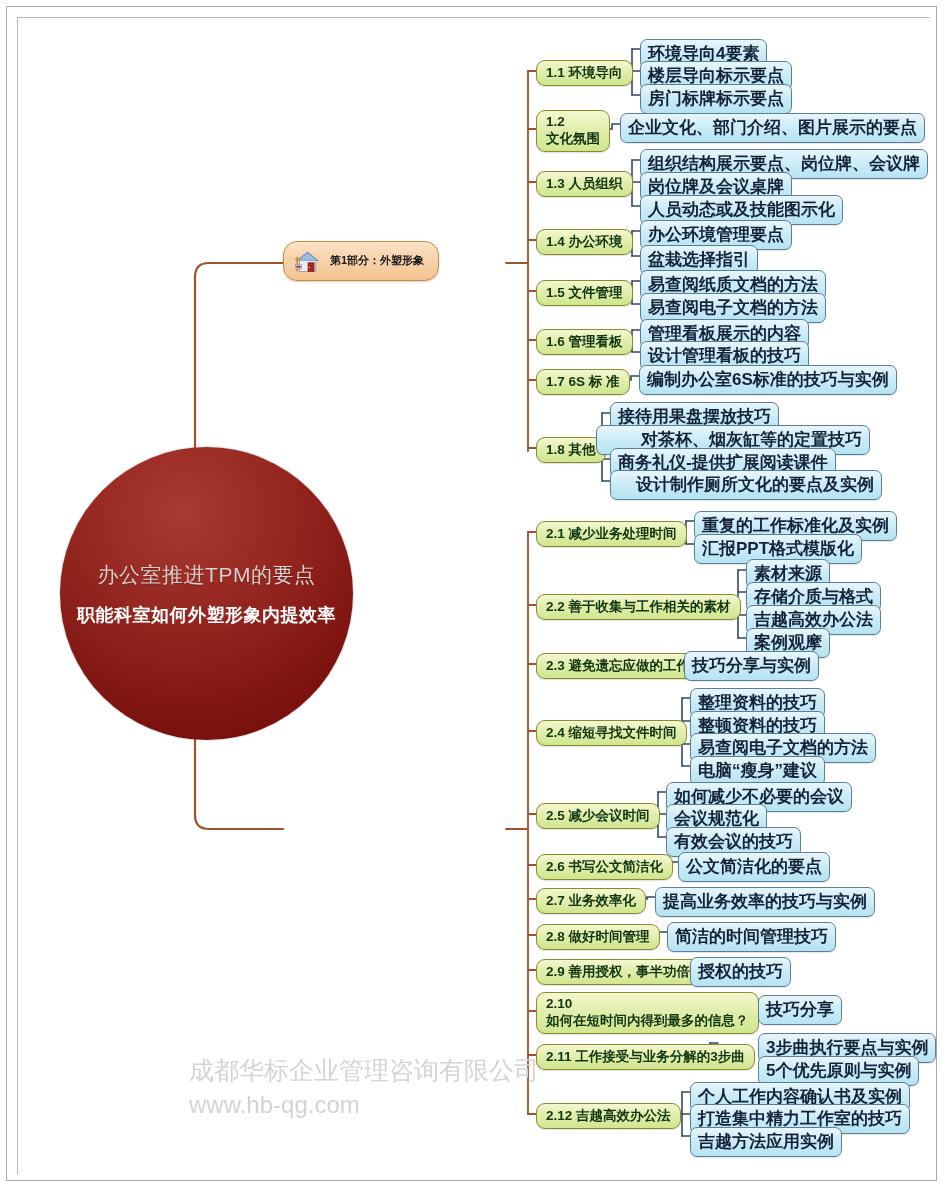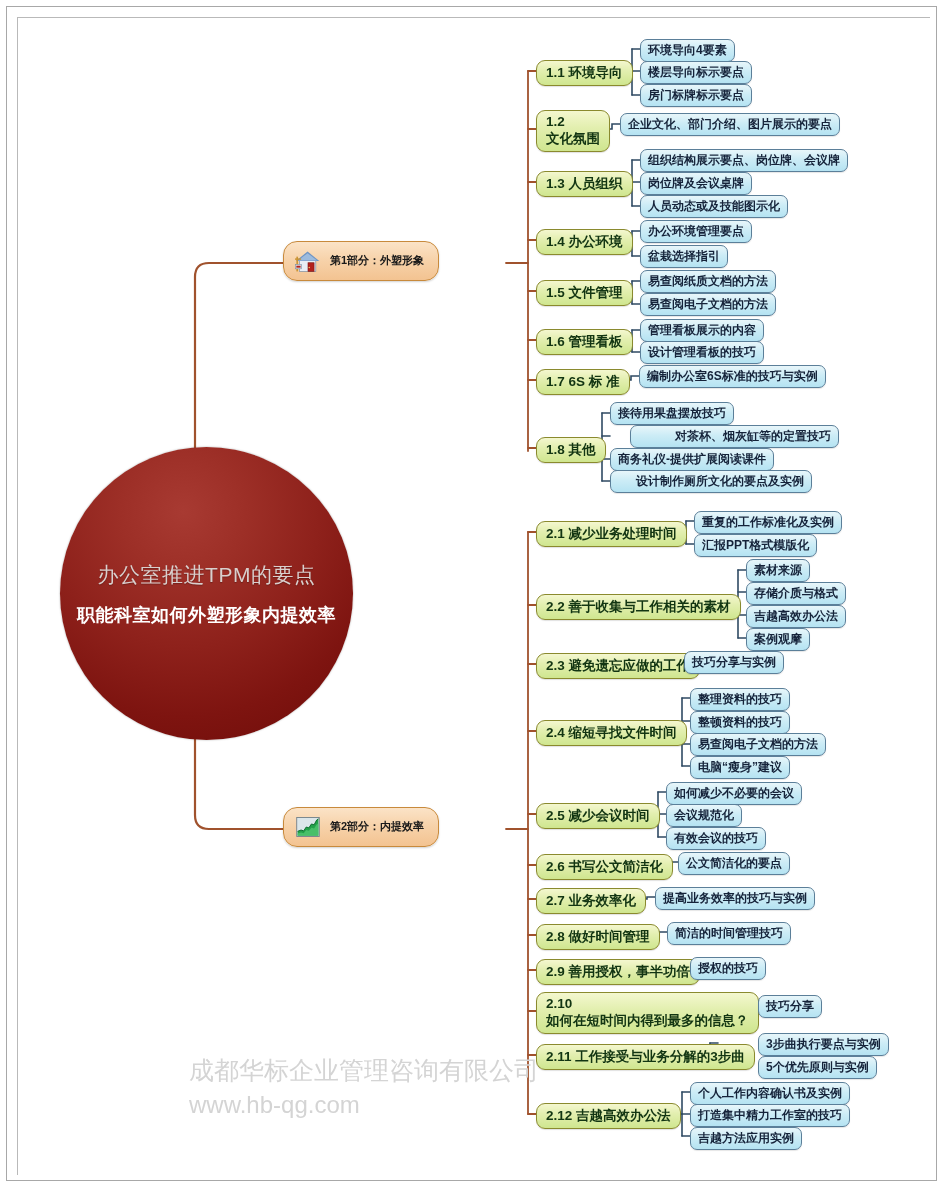--- a/index.html
+++ b/index.html
@@ -102,21 +102,21 @@
   .g-node.two-line { line-height: 1.25; }
   .g-node .gl2 { display: block; }
 
   
   .b-node {
     position: absolute;
     padding: 2px 7px;
     border: 1.2px solid #5b7f99;
     border-radius: 7px;
     background: linear-gradient(180deg, #e8f6fa 0%, #ccecf6 45%, #b5e3f2 100%);
-    font-size: 12px;
+    font-size: 17px;
     font-weight: bold;
     color: #15233a;
     white-space: nowrap;
     line-height: 1.4;
     box-shadow: 0 1px 1px rgba(0,0,0,0.10);
   }
 
   
   #watermark {
     position: absolute;
@@ -279,29 +279,20 @@
       <rect x="16" y="17" width="7" height="10" fill="#b3211c" stroke="#7d1511" stroke-width="0.7"></rect>
       <circle cx="17.4" cy="22.5" r="0.8" fill="#f0d070"></circle>
       <rect x="2.6" y="10" width="1.8" height="17" fill="#c9922f"></rect>
       <rect x="1" y="12" width="7" height="1.6" fill="#c9922f"></rect>
       <rect x="1.5" y="19" width="7" height="5" fill="#e8eef5" stroke="#7b8ea3" stroke-width="0.7"></rect>
       <rect x="2.5" y="20.4" width="5" height="2.3" fill="#b3211c"></rect>
     </svg>
     <span class="part-label">第1部分：外塑形象</span>
   </div>
 
-  <div class="part-node" style="left:283px; top:807px;">
-    <svg class="ico" viewBox="0 0 32 30">
-      <rect x="3" y="4" width="26" height="22" fill="#dbe6ea" stroke="#6d7c85" stroke-width="1"></rect>
-      <polygon points="4,25 4,20 8,18.5 11,19.5 14,15 17,16 20,11.5 23,12.5 26,7 28,5.5 28,25" fill="#23a14a"></polygon>
-      <polyline points="4,20 8,18.5 11,19.5 14,15 17,16 20,11.5 23,12.5 26,7 28,5.5" fill="none" stroke="#0b6b2c" stroke-width="1.1"></polyline>
-      <polygon points="4,25 4,22.6 8,21.4 11,22.2 14,18.6 17,19.4 20,15.8 23,16.6 26,12.2 28,10.8 28,25" fill="#4fc46f" opacity="0.85"></polygon>
-    </svg>
-    <span class="part-label">第2部分：内提效率</span>
-  </div>
 
   <div class="g-node" style="left:536px; top:60px;"><span>1.1  环境导向</span></div>
   <div class="g-node two-line" style="left:536px; top:110px;">
     <span class="gl2">1.2</span>
     <span class="gl2">文化氛围</span>
   </div>
   <div class="g-node" style="left:536px; top:171px;"><span>1.3  人员组织</span></div>
   <div class="g-node" style="left:536px; top:229px;"><span>1.4  办公环境</span></div>
   <div class="g-node" style="left:536px; top:280px;"><span>1.5  文件管理</span></div>
   <div class="g-node" style="left:536px; top:329px;"><span>1.6  管理看板</span></div>
@@ -323,21 +314,21 @@
 
   <div class="b-node" style="left:640px; top:270px;"><span>易查阅纸质文档的方法</span></div>
   <div class="b-node" style="left:640px; top:293px;"><span>易查阅电子文档的方法</span></div>
 
   <div class="b-node" style="left:640px; top:319px;"><span>管理看板展示的内容</span></div>
   <div class="b-node" style="left:640px; top:341px;"><span>设计管理看板的技巧</span></div>
 
   <div class="b-node" style="left:639px; top:365px;"><span>编制办公室6S标准的技巧与实例</span></div>
 
   <div class="b-node" style="left:610px; top:402px;"><span>接待用果盘摆放技巧</span></div>
-  <div class="b-node" style="left:630px; top:425px;padding-left:44px;"><span>对茶杯、烟灰缸等的定置技巧</span></div>
+  <div class="b-node" style="left:596px; top:425px;padding-left:44px;"><span>对茶杯、烟灰缸等的定置技巧</span></div>
   <div class="b-node" style="left:610px; top:448px;"><span>商务礼仪-提供扩展阅读课件</span></div>
   <div class="b-node" style="left:610px; top:470px;padding-left:25px;"><span>设计制作厕所文化的要点及实例</span></div>
 
   <div class="g-node" style="left:536px; top:521px;"><span>2.1  减少业务处理时间</span></div>
   <div class="g-node" style="left:536px; top:594px;"><span>2.2  善于收集与工作相关的素材</span></div>
   <div class="g-node" style="left:536px; top:653px;"><span>2.3  避免遗忘应做的工作</span></div>
   <div class="g-node" style="left:536px; top:720px;"><span>2.4  缩短寻找文件时间</span></div>
   <div class="g-node" style="left:536px; top:803px;"><span>2.5  减少会议时间</span></div>
   <div class="g-node" style="left:536px; top:854px;"><span>2.6  书写公文简洁化</span></div>
   <div class="g-node" style="left:536px; top:888px;"><span>2.7  业务效率化</span></div>

